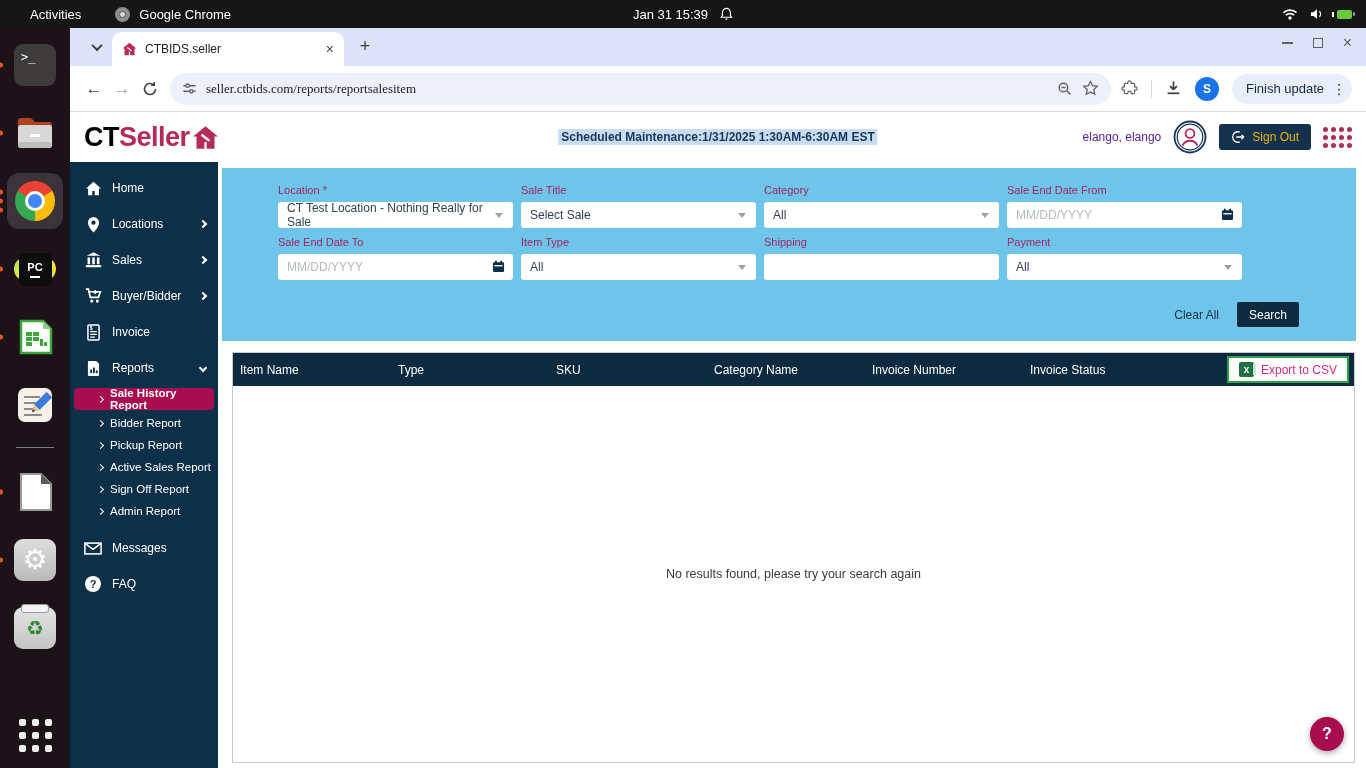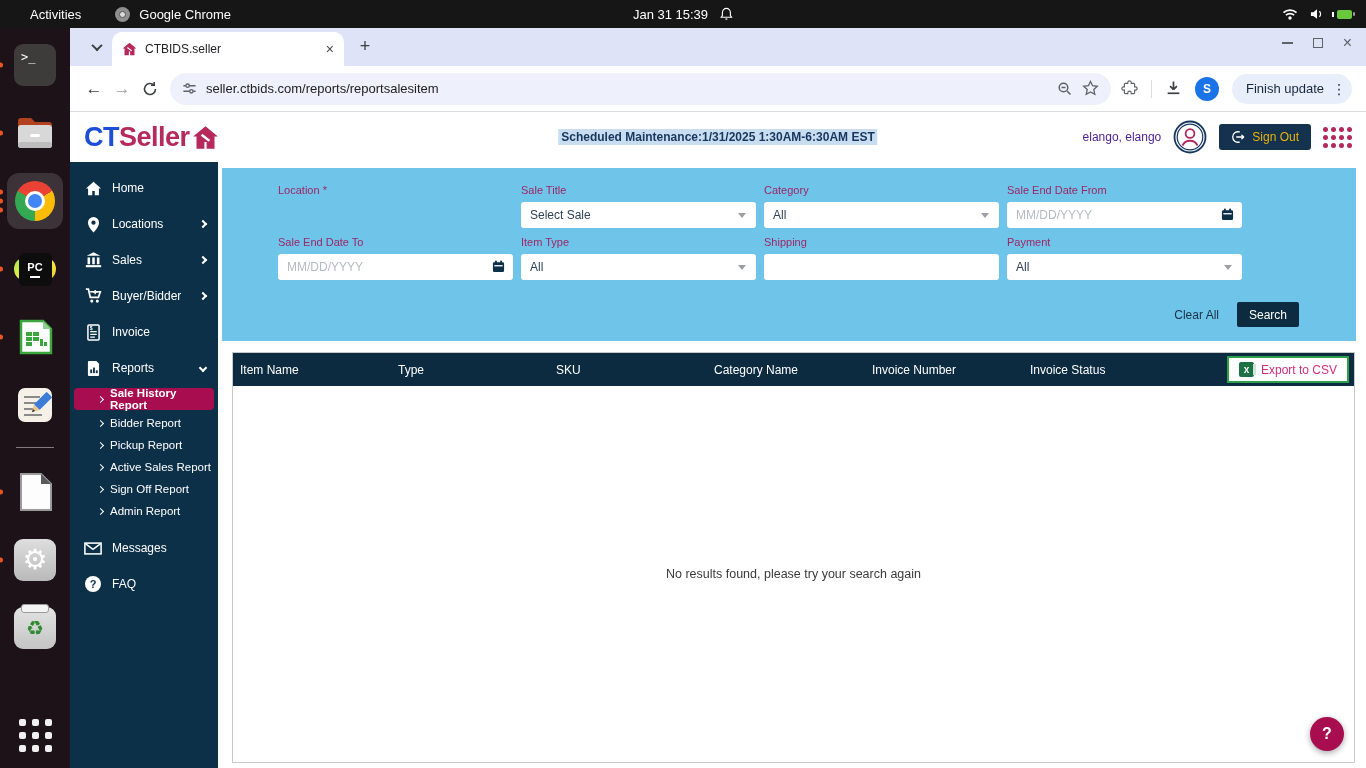--- a/index.html
+++ b/index.html
@@ -50,33 +50,33 @@
   .tab-close { color:#44474a; font-size:14px; line-height:1; }
   .newtab { width:26px; height:26px; margin:0 0 7px 8px; display:flex; align-items:center; justify-content:center; color:#3c4043; font-size:18px; }
   .win-controls { position:absolute; right:14px; top:7px; display:flex; align-items:center; gap:20px; }
   .wc-min { width:11px; height:1.5px; background:#5f6368; display:inline-block; }
   .wc-max { width:10px; height:10px; border:1.5px solid #5f6368; display:inline-block; }
   .wc-close { color:#5f6368; font-size:16px; line-height:1; }
 
   .toolbar { height:46px; background:#fff; display:flex; align-items:center; padding:0 10px; border-bottom:1px solid #dadce0; flex:0 0 auto; }
   .nav-ico { width:28px; height:28px; display:flex; align-items:center; justify-content:center; font-size:17px; color:#3c4043; }
   .nav-ico.disabled { color:#9aa0a6; }
-  .urlbar { flex:1; height:32px; background:#eef1fb; border-radius:16px; margin:0 6px; display:flex; align-items:center; padding:0 12px; gap:9px; }
+  .urlbar { flex:1; height:32px; background:#eef1fb; border-radius:16px; margin:0 6px; display:flex; align-items:center; padding:0 12px; gap:9px;font-family:Liberation Serif, serif; }
   .url-text { flex:1; font-size:13px; color:#202124; }
   .toolbar-right { display:flex; align-items:center; gap:13px; padding:0 4px; }
   .tb-divider { width:1px; height:18px; background:#dadce0; }
   .avatar-s { width:24px; height:24px; border-radius:50%; background:#1a73e8; color:#fff; font-size:12px; font-weight:bold; display:flex; align-items:center; justify-content:center; }
   .finish-update { height:30px; background:#e9eefb; border-radius:15px; display:flex; align-items:center; gap:8px; padding:0 6px 0 14px; color:#16283c; font-size:13px; }
   .fu-dots { color:#16283c; font-size:14px; letter-spacing:0; }
 
   
   .page { flex:1; position:relative; background:#fff; overflow:hidden; }
   .app-header { height:50px; background:#fff; display:flex; align-items:center; padding:0 14px; position:relative; }
   .logo { display:flex; align-items:center; font-size:27px; font-weight:bold; letter-spacing:-.5px; }
-  .logo-ct { color:#1d4ed8; } .logo-seller { color:#b5295b; }
+  .logo-ct { color:#000000; } .logo-seller { color:#b5295b; }
   .maintenance { position:absolute; left:50%; transform:translateX(-50%); font-size:12px; font-weight:bold; color:#17365d; background:#c9ddf1; padding:1px 3px; white-space:nowrap; }
   .hdr-right { margin-left:auto; display:flex; align-items:center; gap:12px; }
   .user-name { font-size:12px; color:#4c1d95; }
   .signout-btn { height:26px; background:#14324d; color:#eab308; border:none; border-radius:3px; font-size:12px; display:flex; align-items:center; gap:7px; padding:0 12px; font-family:inherit; }
   .grid-dots { display:grid; grid-template-columns:repeat(4,5px); grid-template-rows:repeat(3,5px); gap:3px; }
   .grid-dots i { width:5px; height:5px; border-radius:50%; background:#b12a5c; }
 
   .app-body { position:absolute; top:50px; left:0; right:0; bottom:0; display:flex; }
 
   
@@ -455,20 +455,23 @@
           <span class="nlabel">FAQ</span>
         </div>
       </div>
 
       <div class="content">
 
         <div class="filter-panel">
           <div class="filter-grid">
             <div>
               <div class="f-label">Location *</div>
+              <div class="f-control f-select">
+                  <span>CT Test Location - Nothing Really for Sale</span>
+                </div>
             </div>
             <div>
               <div class="f-label">Sale Title</div>
               <div class="f-control f-select">
                   <span>Select Sale</span>
                 </div>
             </div>
             <div>
               <div class="f-label">Category</div>
               <div class="f-control f-select">

